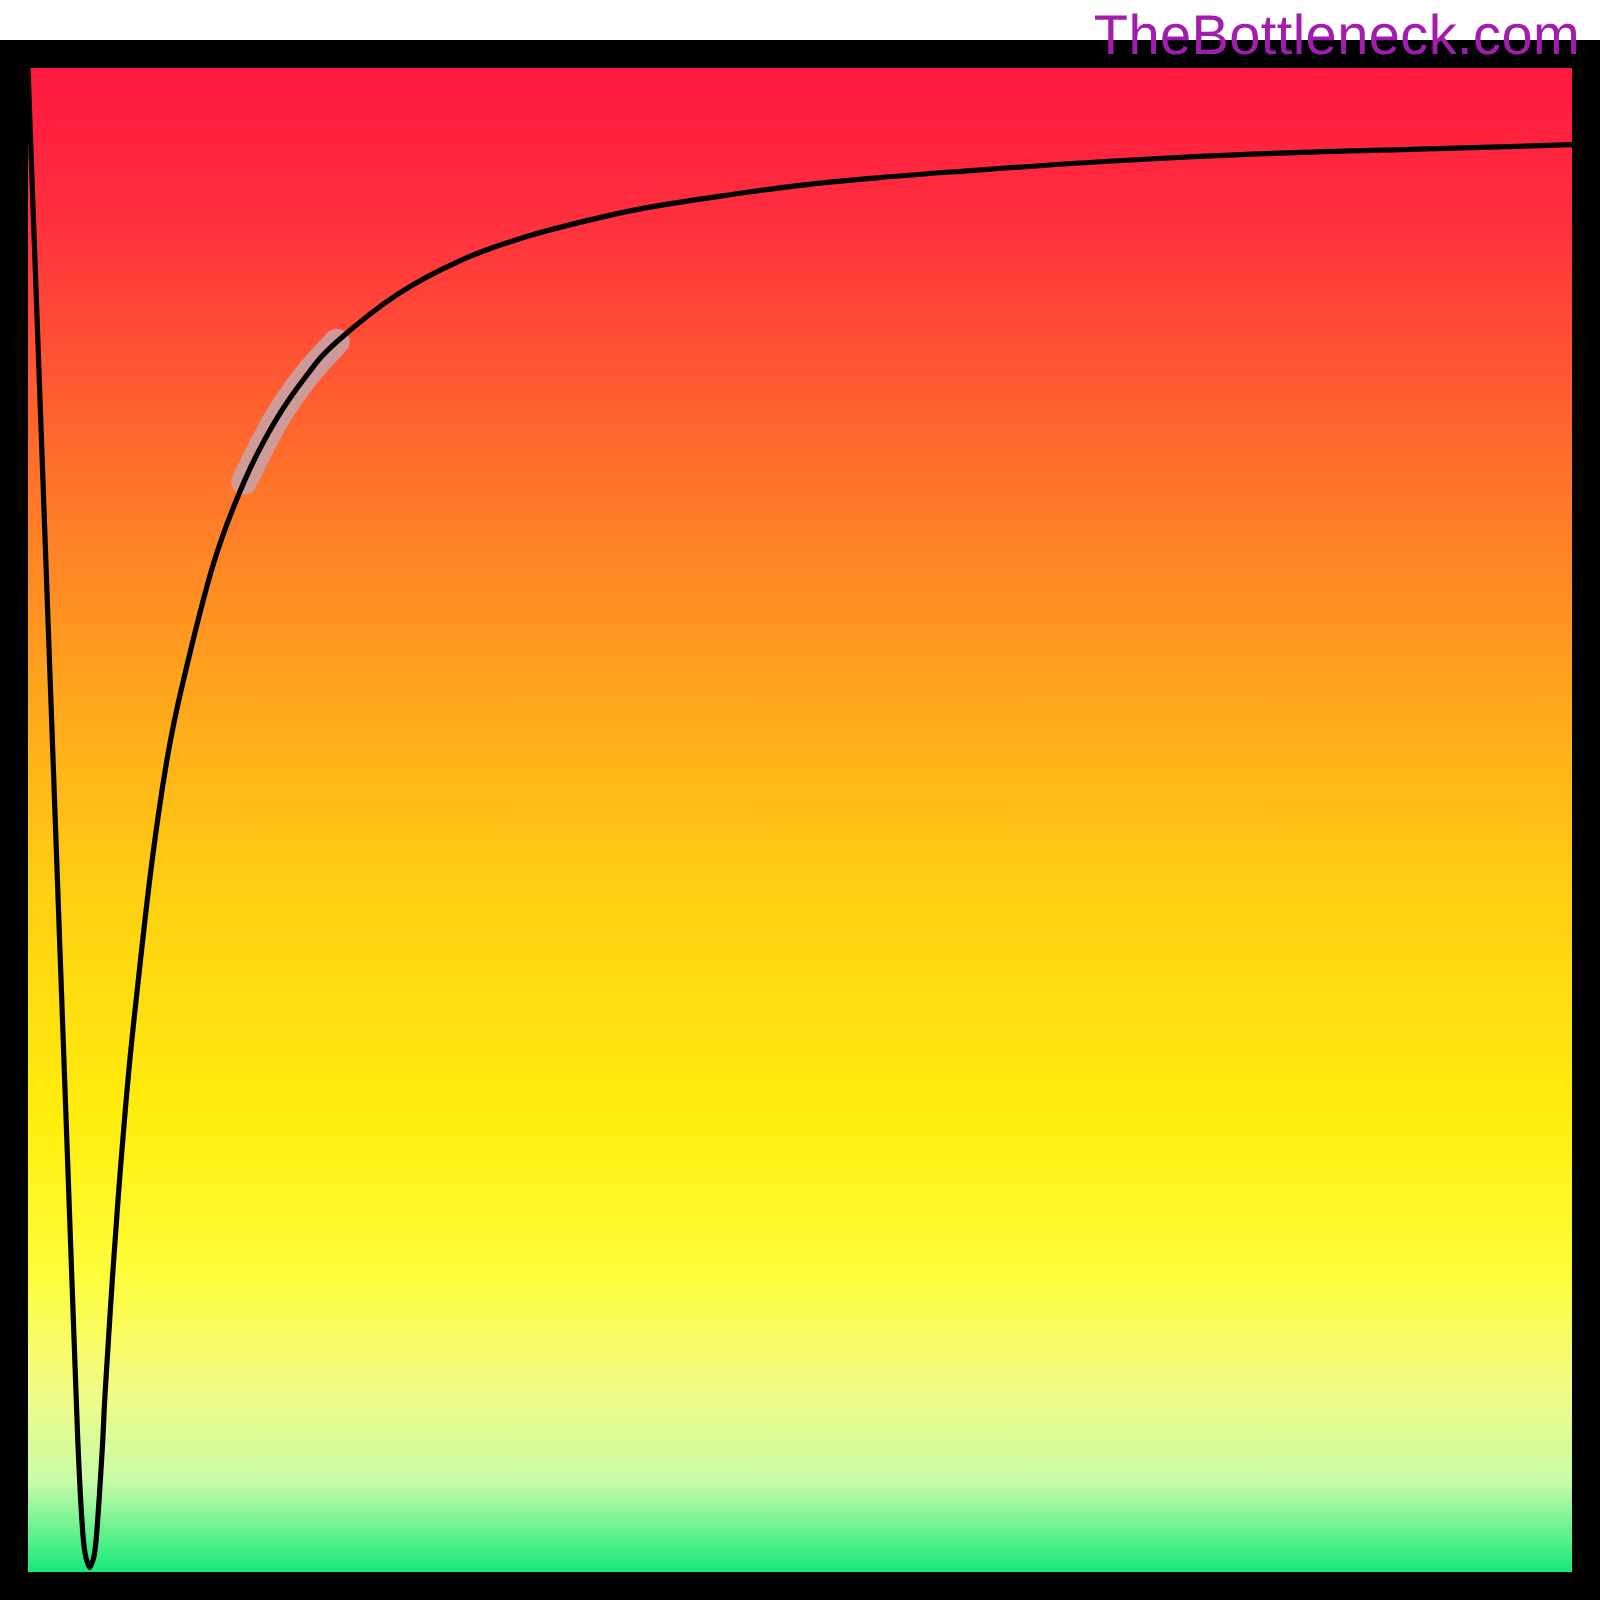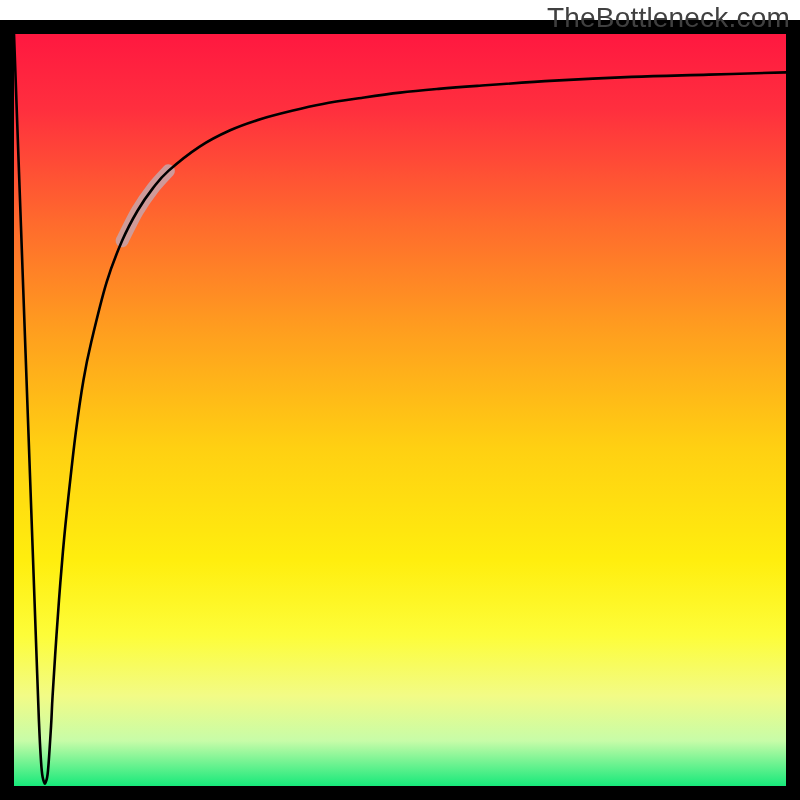--- a/index.html
+++ b/index.html
@@ -16,21 +16,21 @@
     width: 800px;
     height: 800px;
     box-sizing: border-box;
   }
   .watermark {
     position: absolute;
     top: 2px;
     right: 10px;
     font-size: 28px;
     font-weight: 400;
-    color: #404040;
+    color: #a21caf;
     letter-spacing: 0.2px;
   }
   svg {
     display: block;
   }
 </style>
 </head>
 <body>
 
 <div class="frame">

